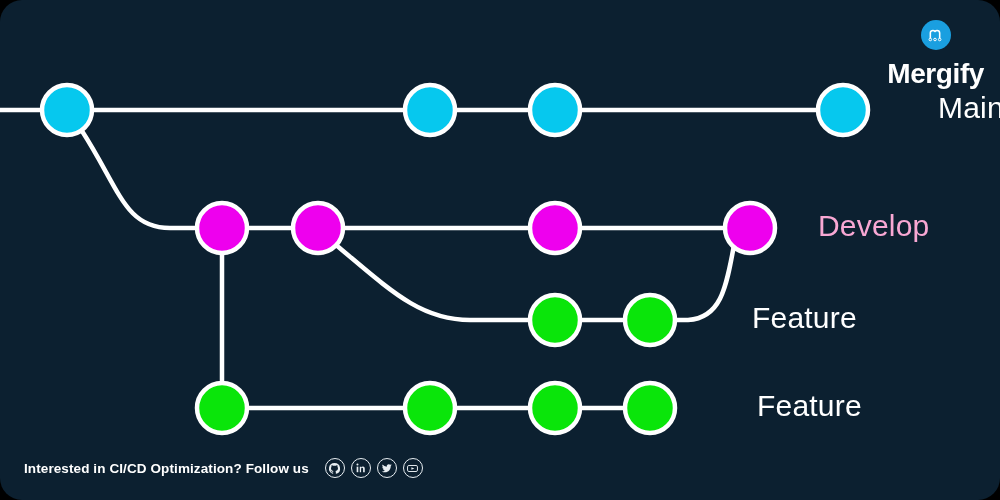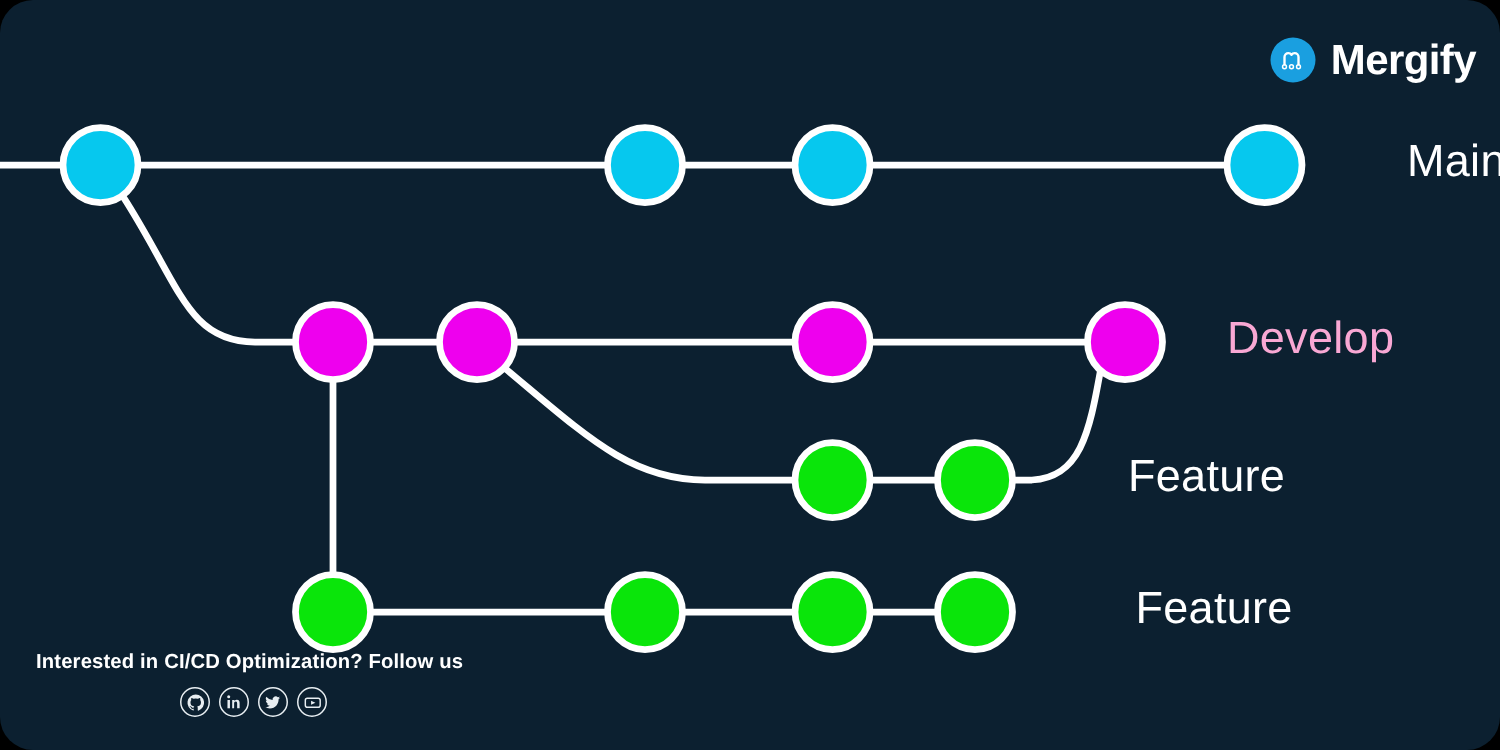--- a/index.html
+++ b/index.html
@@ -33,20 +33,21 @@
   }
   
   #brand {
     position: absolute;
     right: 16px;
     top: 20px;
     display: flex;
     align-items: center;
     gap: 10px;
     height: 40px;
+    flex-direction: column;
   }
   #brand-mark {
     width: 30px;
     height: 30px;
     border-radius: 50%;
     background: #1A9FE0;
     display: flex;
     align-items: center;
     justify-content: center;
     flex: 0 0 auto;
@@ -70,21 +71,20 @@
     line-height: 1;
   }
   
   #footer {
     position: absolute;
     left: 24px;
     bottom: 22px;
     display: flex;
     align-items: center;
     gap: 10px;
-    flex-direction: column;
   }
   #footer-text {
     color: #FFFFFF;
     font-size: 13.5px;
     font-weight: bold;
     letter-spacing: 0.1px;
     white-space: nowrap;
   }
   #social-icons {
     display: flex;

